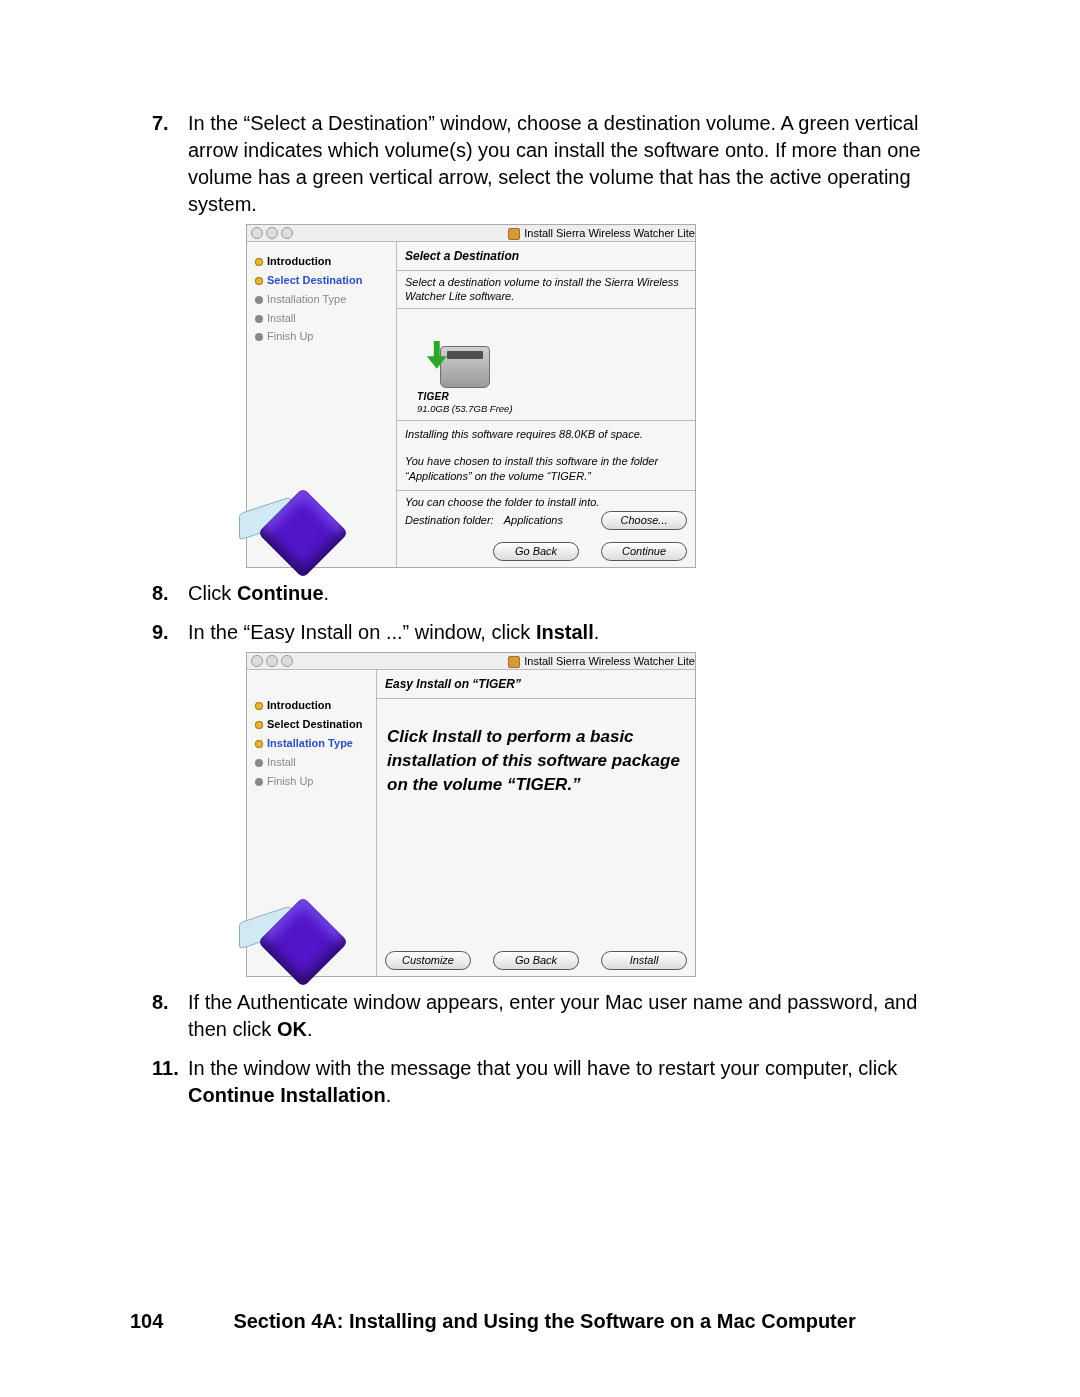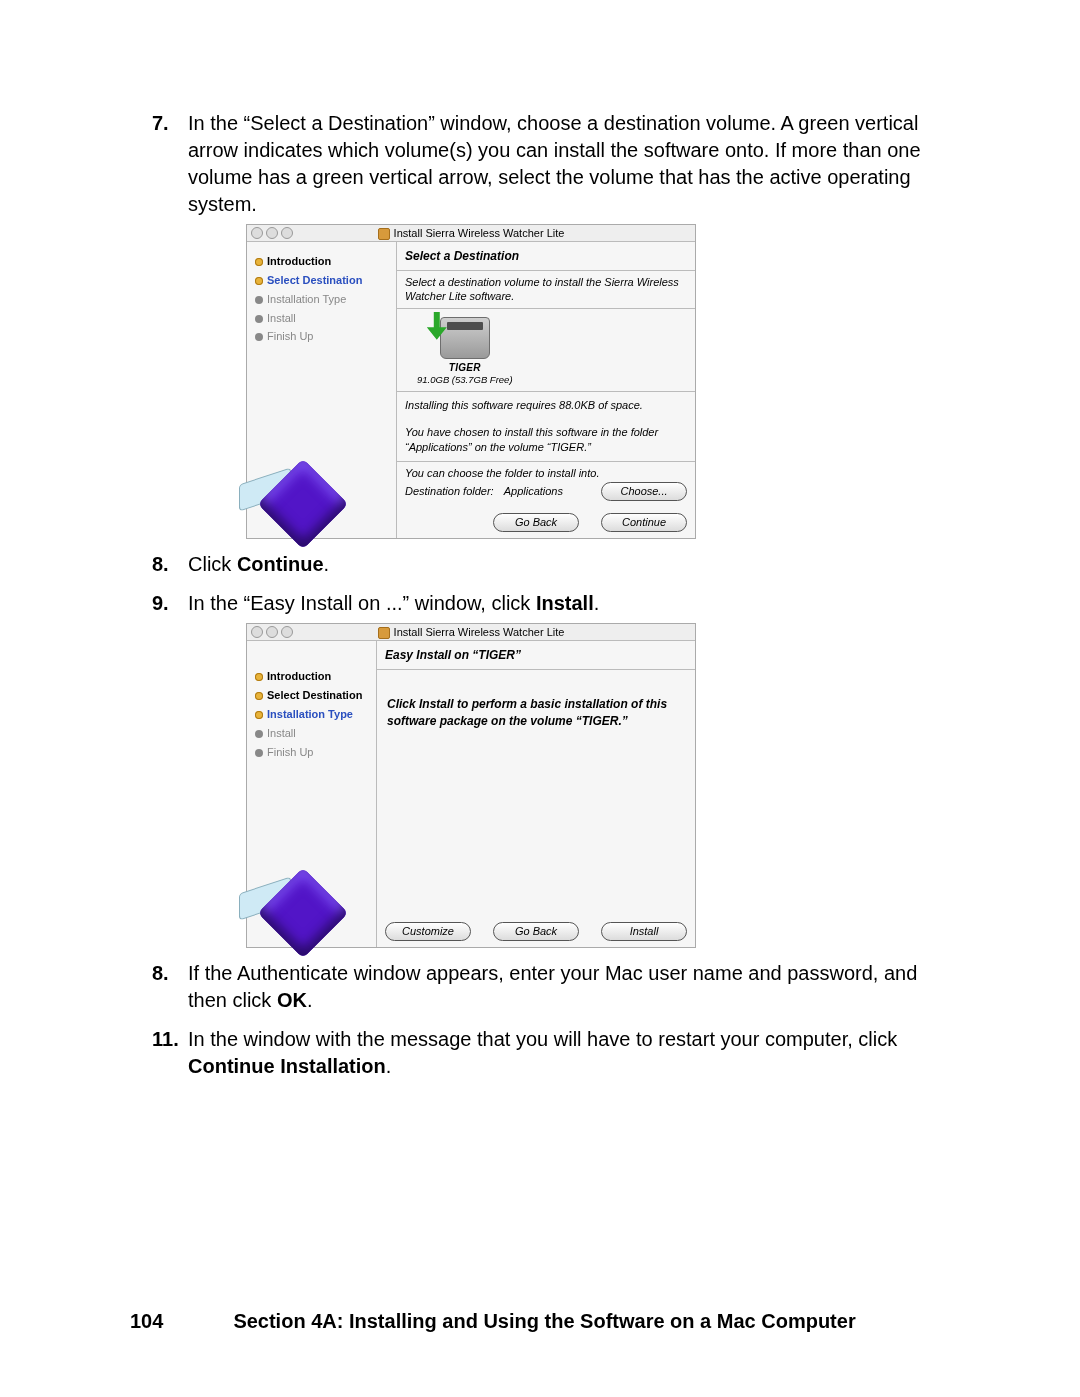--- a/index.html
+++ b/index.html
@@ -6,54 +6,54 @@
   .page{width:1080px;height:1397px;box-sizing:border-box;padding:110px 130px 60px 130px;position:relative;}
   ol.steps{list-style:none;margin:0;padding:0;}
   ol.steps>li{margin:0 0 12px 0;padding-left:58px;position:relative;font-size:20px;line-height:1.35;}
   ol.steps>li .num{position:absolute;left:22px;top:0;font-weight:700;}
   ol.steps>li b{font-weight:700;}
 
   .screenshot{width:448px;margin:6px 0 10px 58px;border:1px solid #aaa;background:#f6f6f6;font-size:11px;color:#000;}
   .ss-title{display:flex;align-items:center;gap:6px;padding:2px 4px;background:#eee;border-bottom:1px solid #bbb;position:relative;}
   .traffic{display:flex;gap:3px;align-items:center;}
   .dot{width:10px;height:10px;border-radius:50%;border:1px solid #999;background:#ddd;display:inline-block;}
-  .tcenter{position:absolute;left:0;right:0;text-align:center;font-size:11px;pointer-events:none;}
+  .tcenter{position:absolute;left:0;right:0;text-align:right;font-size:11px;pointer-events:none;}
   .tcenter .ic{display:inline-block;width:10px;height:10px;background:#d79a3b;border:1px solid #a56e1b;border-radius:2px;vertical-align:middle;margin-right:4px;}
   .ss-body{display:flex;}
   .ss-side{width:135px;padding:8px 6px 8px 8px;position:relative;min-height:280px;}
   .ss-side ul{list-style:none;margin:0;padding:0;}
   .ss-side li{font-size:11px;margin:4px 0;white-space:nowrap;color:#000;}
   .ss-side li .bullet{display:inline-block;width:8px;height:8px;border-radius:50%;background:#888;margin-right:4px;vertical-align:middle;}
   .ss-side li .bullet.active{background:#e8b33a;box-shadow:0 0 0 1px #b07a12 inset;}
   .ss-side li.done{font-weight:700;}
   .ss-side li.current{font-weight:700;color:#2a4fbf;}
   .ss-side li.future{color:#888;}
   .side-graphic{position:absolute;left:-8px;bottom:-4px;width:120px;height:90px;}
   .side-graphic .wing{position:absolute;left:0;top:24px;width:50px;height:25px;background:#cfeaf5;transform:skewY(-18deg);border:1px solid #8aafbd;border-radius:4px;}
   .side-graphic .box{position:absolute;left:32px;top:20px;width:64px;height:64px;background:#5215c7;transform:rotate(45deg);border-radius:6px;box-shadow:inset -6px -6px 12px #2a0b6a, inset 6px 6px 12px #7a4cf0;}
 
   .ss-main{flex:1;border-left:1px solid #bbb;display:flex;flex-direction:column;font-style:italic;}
   .ss-subtitle{font-weight:700;font-size:12px;padding:6px 8px;}
   .ss-panel{border-top:1px solid #bbb;border-bottom:1px solid #bbb;padding:4px 8px;font-size:11px;line-height:1.3;}
   .volumes{display:flex;gap:40px;padding:8px 8px 4px 20px;}
-  .vol{text-align:center;font-size:10px;}
+  .vol{font-size:10px;margin-top:29px;}
   .hdd{width:48px;height:40px;margin:0 auto 2px auto;position:relative;border-radius:4px 4px 6px 6px;background:linear-gradient(#cfcfcf,#9a9a9a);border:1px solid #6e6e6e;}
   .hdd:before{content:"";position:absolute;top:4px;left:6px;right:6px;height:8px;background:#4e4e4e;border-radius:1px;}
   .hdd.ok:after{content:"";position:absolute;left:-14px;top:-6px;width:20px;height:28px;background:#2aa82a;clip-path:polygon(35% 0,65% 0,65% 55%,100% 55%,50% 100%,0 55%,35% 55%);}
   .hdd.bad:after{content:"!";position:absolute;right:-6px;bottom:-4px;width:16px;height:16px;border-radius:50%;background:#e53935;color:#fff;font-weight:700;font-size:12px;line-height:16px;text-align:center;}
   .vol .name{font-size:10px;font-weight:700;letter-spacing:.3px;}
   .vol .size{font-size:9.5px;}
   .ss-req{border-top:1px solid #bbb;padding:6px 8px;font-size:11px;}
   .ss-msg{padding:6px 8px;font-size:11px;line-height:1.35;}
   .ss-dest{border-top:1px solid #bbb;padding:4px 8px 8px 8px;font-size:11px;}
   .dest-row{display:flex;align-items:center;font-size:11px;gap:10px;position:relative;margin-top:2px;}
   .btn{display:inline-block;min-width:60px;padding:1px 12px;font-size:11px;text-align:center;border:1px solid #555;border-radius:10px;background:linear-gradient(#fff,#dcdcdc);}
   .btn-row{display:flex;justify-content:flex-end;gap:22px;padding:4px 8px 6px 8px;}
   .btn-row .left{margin-right:auto;}
-  .ss-main .easyblock{flex:1;border-top:1px solid #bbb;padding:26px 10px;font-size:12px;line-height:1.4;font-weight:600;}
+  .ss-main .easyblock{flex:1;border-top:1px solid #bbb;padding:26px 10px;font-size:17px;line-height:1.4;font-weight:600;}
 
   .footer{position:absolute;left:130px;right:130px;bottom:64px;display:flex;font-size:20px;}
   .footer .pnum{font-weight:700;margin-right:70px;}
   .footer .ftxt{font-weight:700;}
 </style>
 </head>
 <body>
 
 <div class="page">
 

